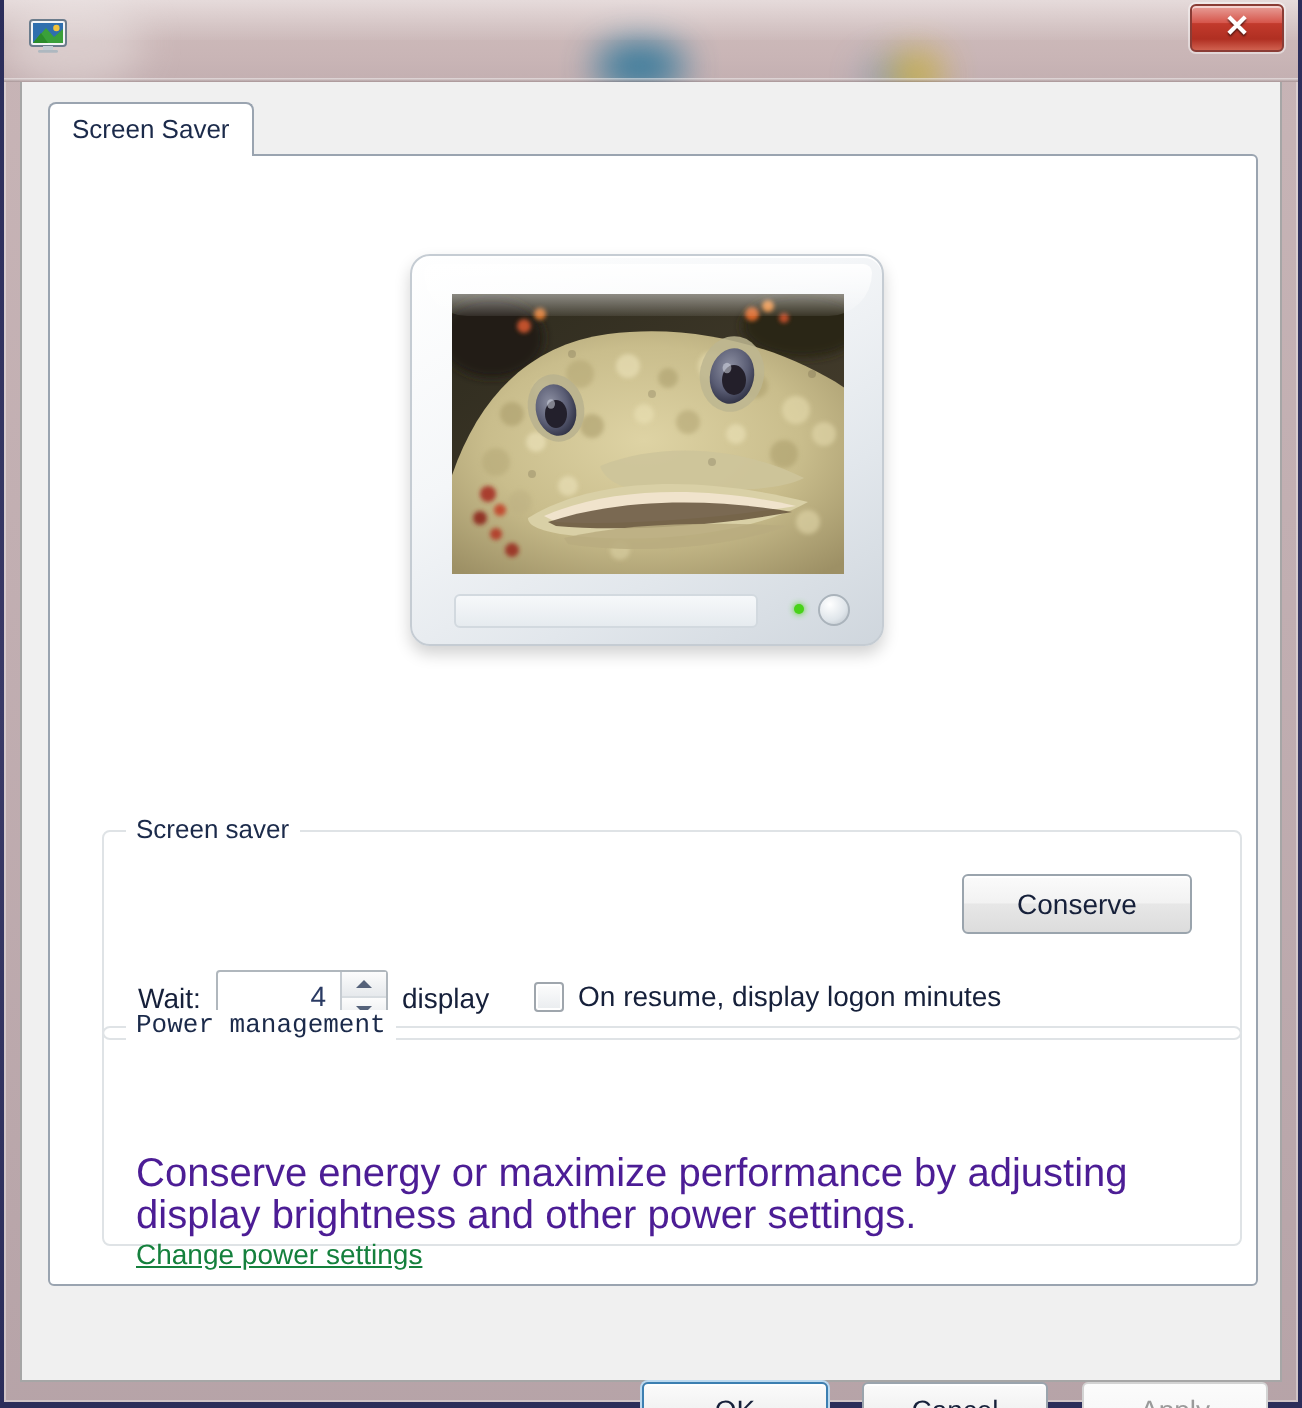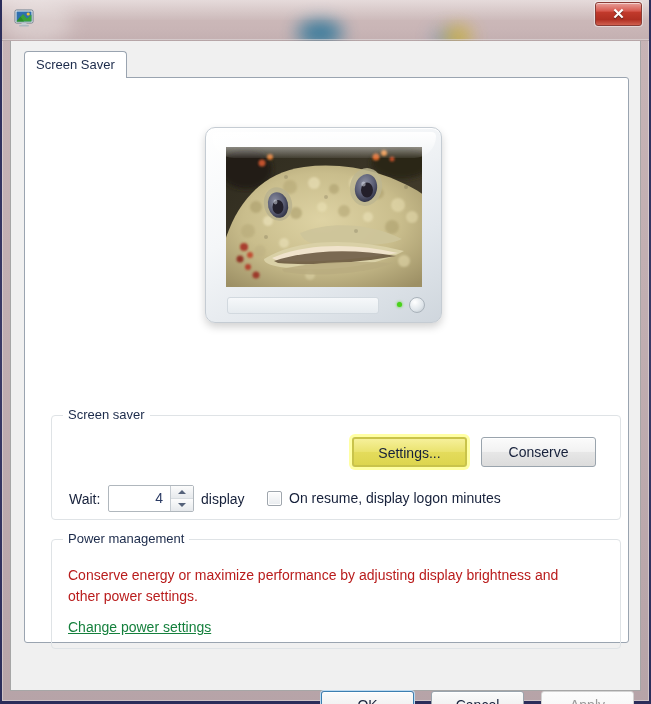--- a/index.html
+++ b/index.html
@@ -214,21 +214,21 @@
   .group-label {
     position: absolute;
     top: -9px; left: 11px;
     padding: 0 5px;
     background: #ffffff;
     font-size: 13px;
     color: #1b2a4a;
     white-space: nowrap;
   }
   #group-screensaver { left: 40px; top: 374px; width: 570px; height: 105px; }
-  #group-power       { left: 40px; top: 498px; width: 570px; height: 110px; }
+  #group-power       { left: 40px; top: 472px; width: 570px; height: 110px; font-family: Liberation Mono, monospace; }
 
   
   .combo {
     position: absolute;
     left: 18px; top: 22px;
     width: 269px; height: 27px;
     box-sizing: border-box;
     border: 1px solid #9aa4ad;
     border-radius: 3px;
     background: linear-gradient(180deg,#fdfdfd 0%, #f4f4f4 48%, #e9e9e9 50%, #dedede 100%);
@@ -347,24 +347,24 @@
     position: absolute;
     left: 22px; top: 0;
     line-height: 19px;
     font-size: 14px;
     color: #16203a;
     white-space: nowrap;
   }
 
   .body-text {
     position: absolute;
-    left: 57px; top: 524px;
+    left: 57px; top: 536px;
     width: 520px;
-    font-size: 14px;
-    color: #b91c1c;
+    font-size: 20px;
+    color: #4c1d95;
     line-height: 21px;
   }
   .link {
     position: absolute;
     left: 57px; top: 578px;
     font-size: 14px;
     color: #15803d;
     text-decoration: underline;
     cursor: pointer;
     white-space: nowrap;
@@ -539,21 +539,20 @@
       <div class="mon-slot"></div>
       <div class="mon-led"></div>
       <div class="mon-power"></div>
     </div>
 
     <div class="group" id="group-screensaver">
       <div class="group-label">Screen saver</div>
 
     </div>
 
-    <div class="btn" id="btn-settings">Settings...</div>
     <div class="btn" id="btn-preview">Conserve</div>
 
     <div class="label" id="label-wait">Wait:</div>
 
     <div class="spin">
       <div class="spin-value">4</div>
       <div class="spin-btns">
         <div class="spin-up"></div>
         <div class="spin-dn"></div>
       </div>

